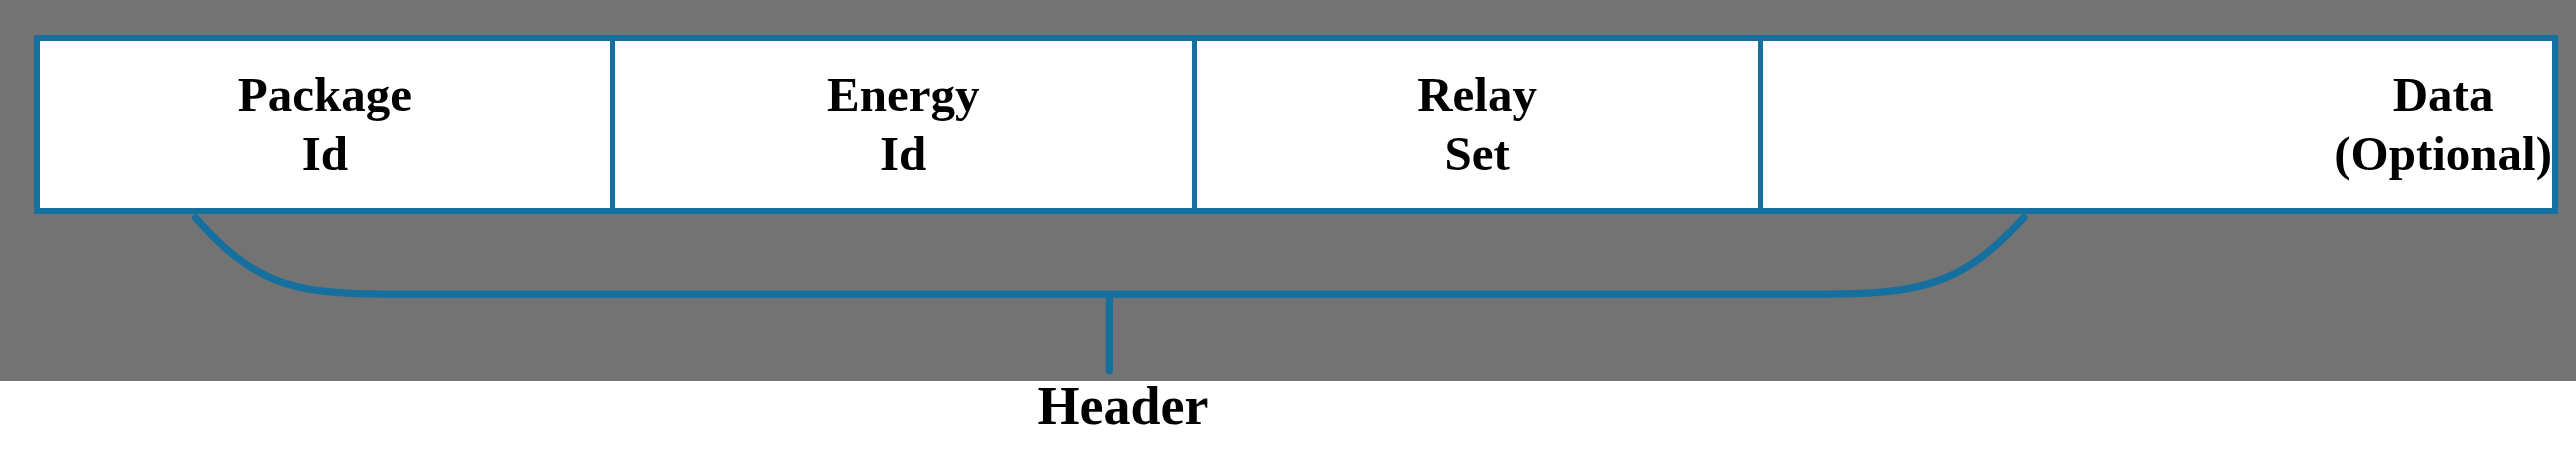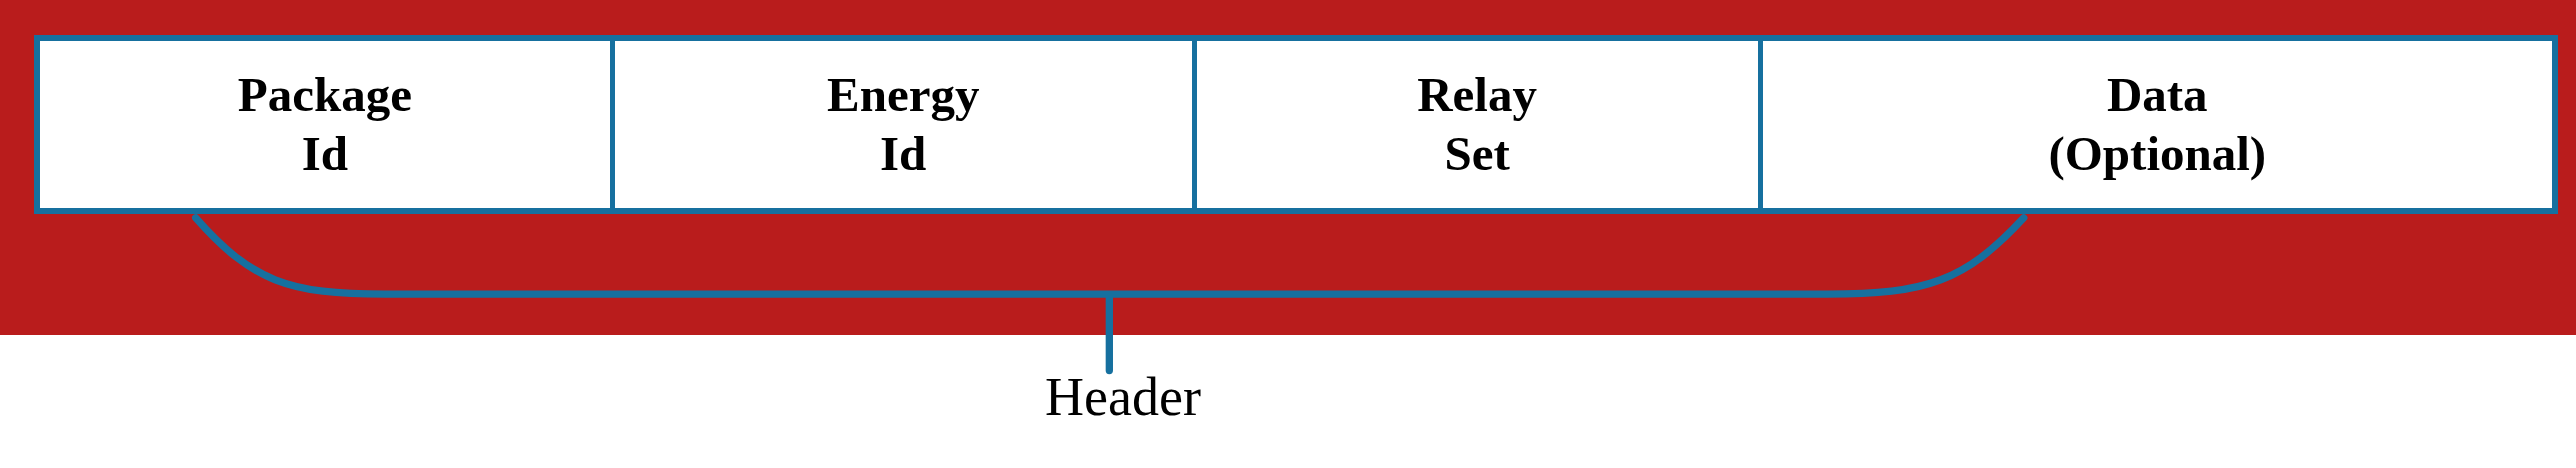--- a/index.html
+++ b/index.html
@@ -7,22 +7,22 @@
     padding: 0;
     background: #ffffff;
     width: 2576px;
     height: 469px;
     overflow: hidden;
     font-family: "Liberation Serif", "DejaVu Serif", serif;
   }
   .stage {
     position: relative;
     width: 2576px;
-    height: 335px;
-    background: #b91c1c;
+    height: 381px;
+    background: #737373;
   }
   
   .packet-table {
     position: absolute;
     left: 34px;
     top: 35px;
     width: 2524px;
     height: 179px;
     border: 6.5px solid #16709f;
     box-sizing: border-box;
@@ -34,20 +34,21 @@
     box-sizing: border-box;
     border-right: 5.7px solid #16709f;
     display: flex;
     align-items: center;
     justify-content: center;
     flex-basis: 0;
     min-width: 0;
   }
   .field-cell:last-child {
     border-right: none;
+    justify-content: flex-end;
   }
   .field-label {
     font-size: 49px;
     font-weight: bold;
     color: #000000;
     line-height: 1.2;
     text-align: center;
     white-space: pre-line;
   }
   
@@ -56,24 +57,24 @@
     left: 0;
     top: 0;
     width: 2576px;
     height: 469px;
     pointer-events: none;
   }
   
   .brace-caption {
     position: absolute;
     left: 1123px;
-    top: 366px;
+    top: 375px;
     transform: translateX(-50%);
     font-size: 54px;
-    font-weight: normal;
+    font-weight: bold;
     color: #000000;
     white-space: nowrap;
   }
 </style>
 </head>
 <body>
 
 <div class="stage">
 
   <div class="packet-table">

